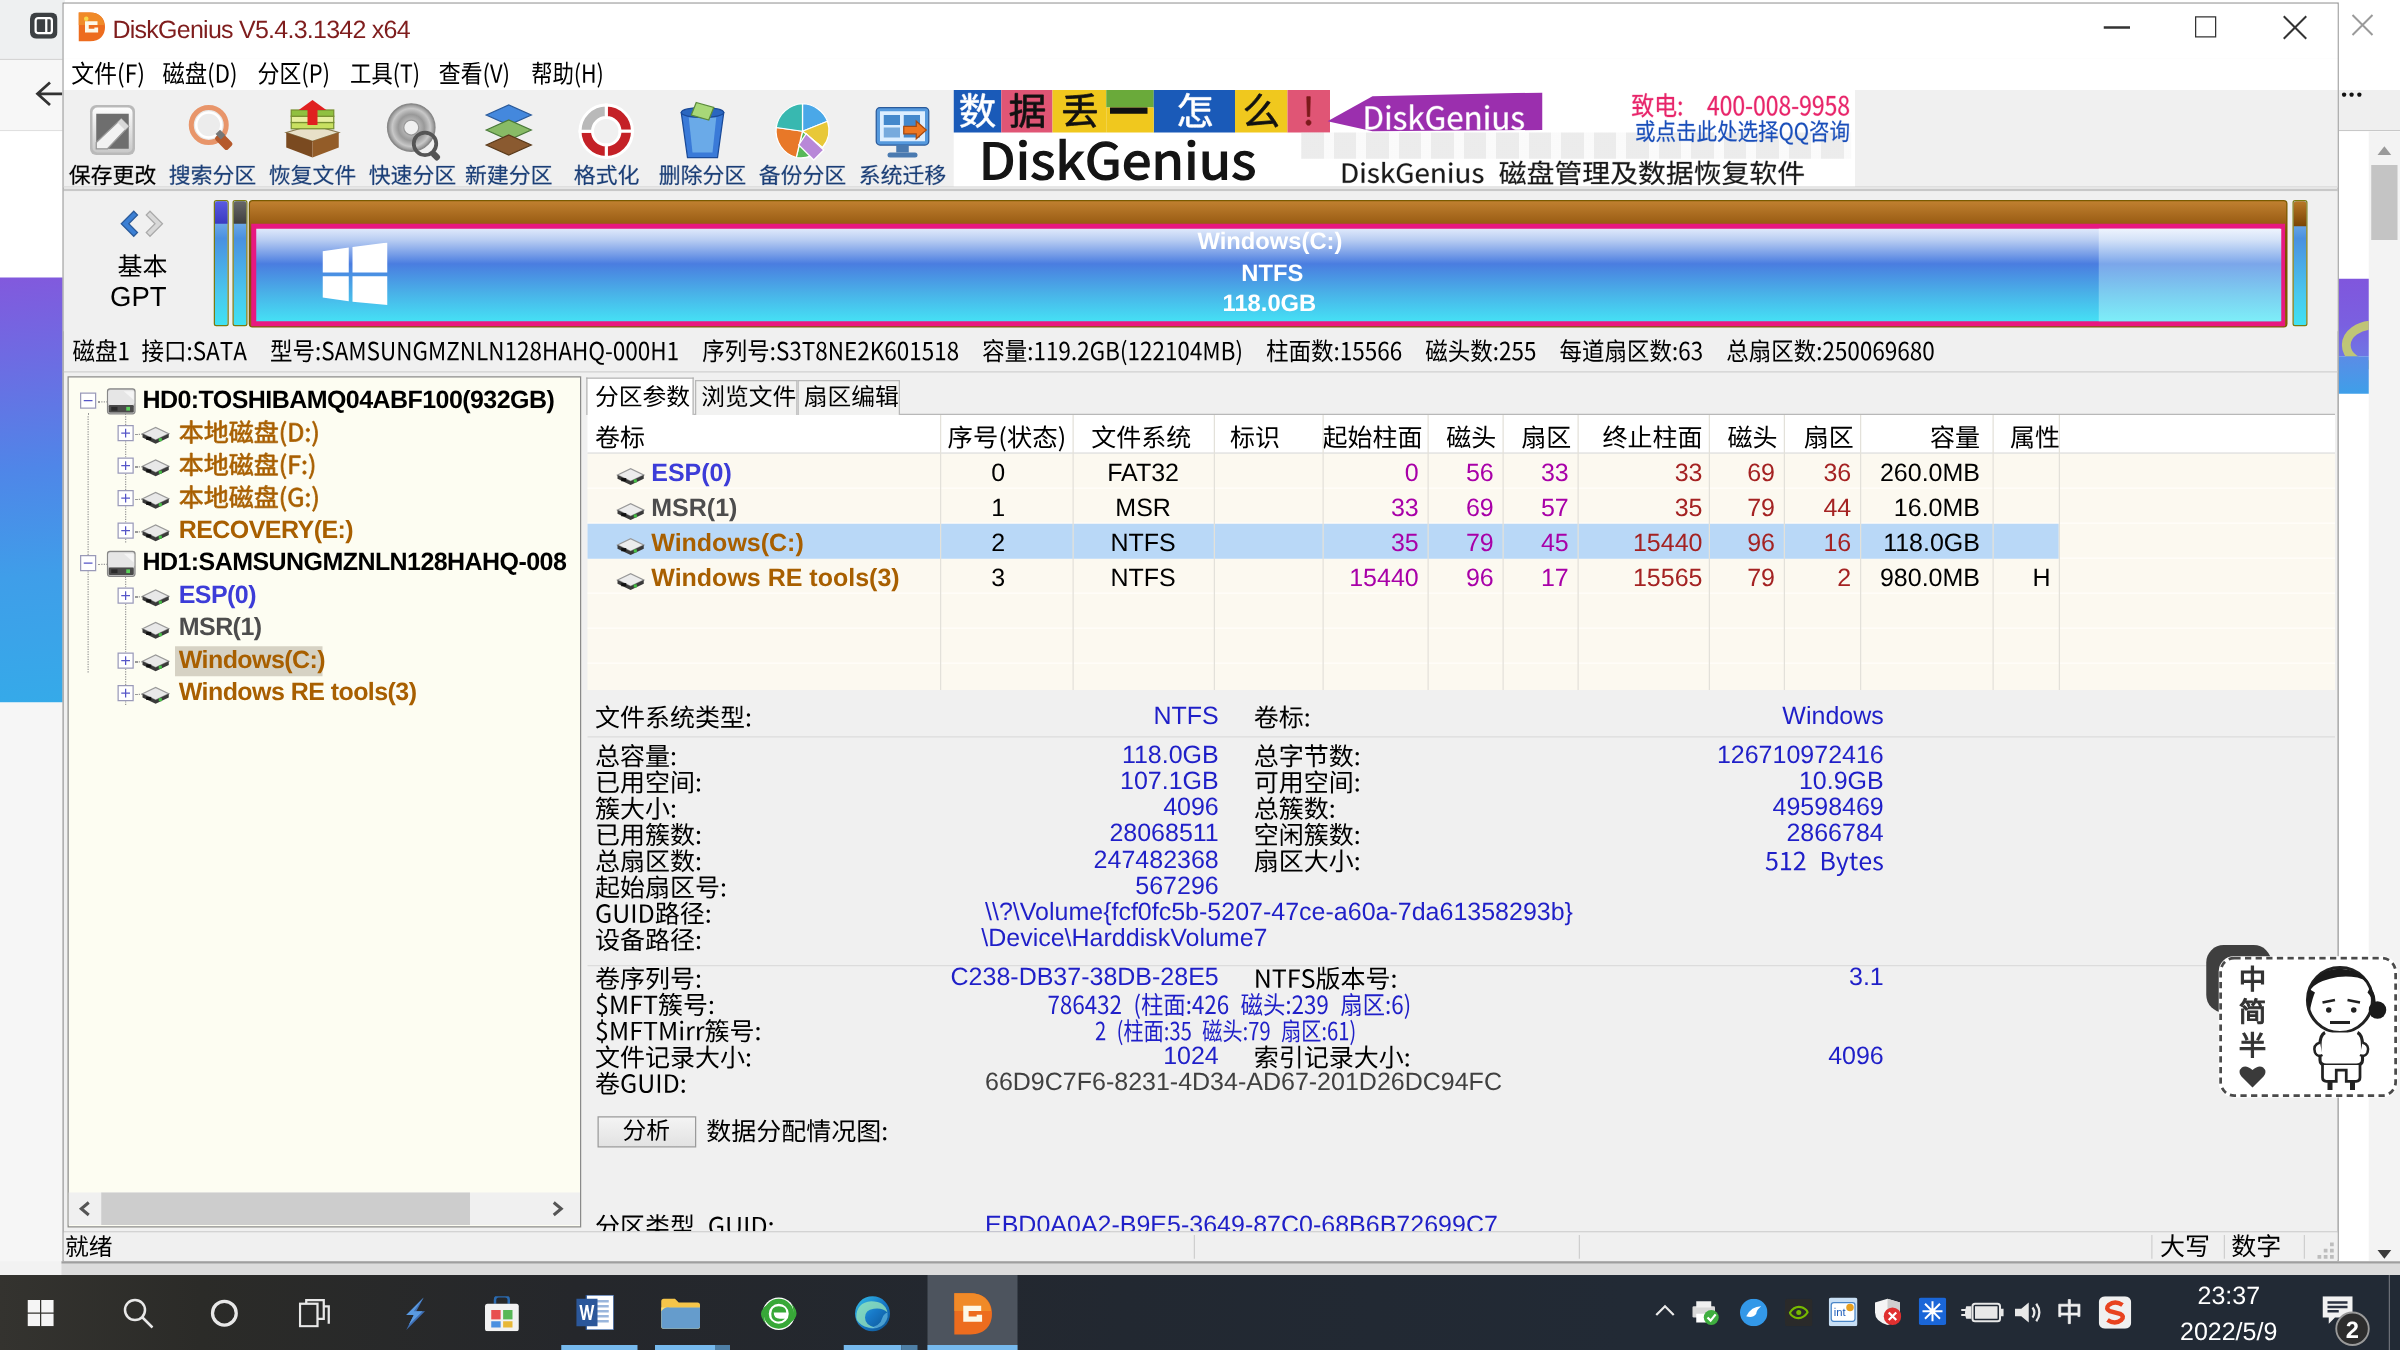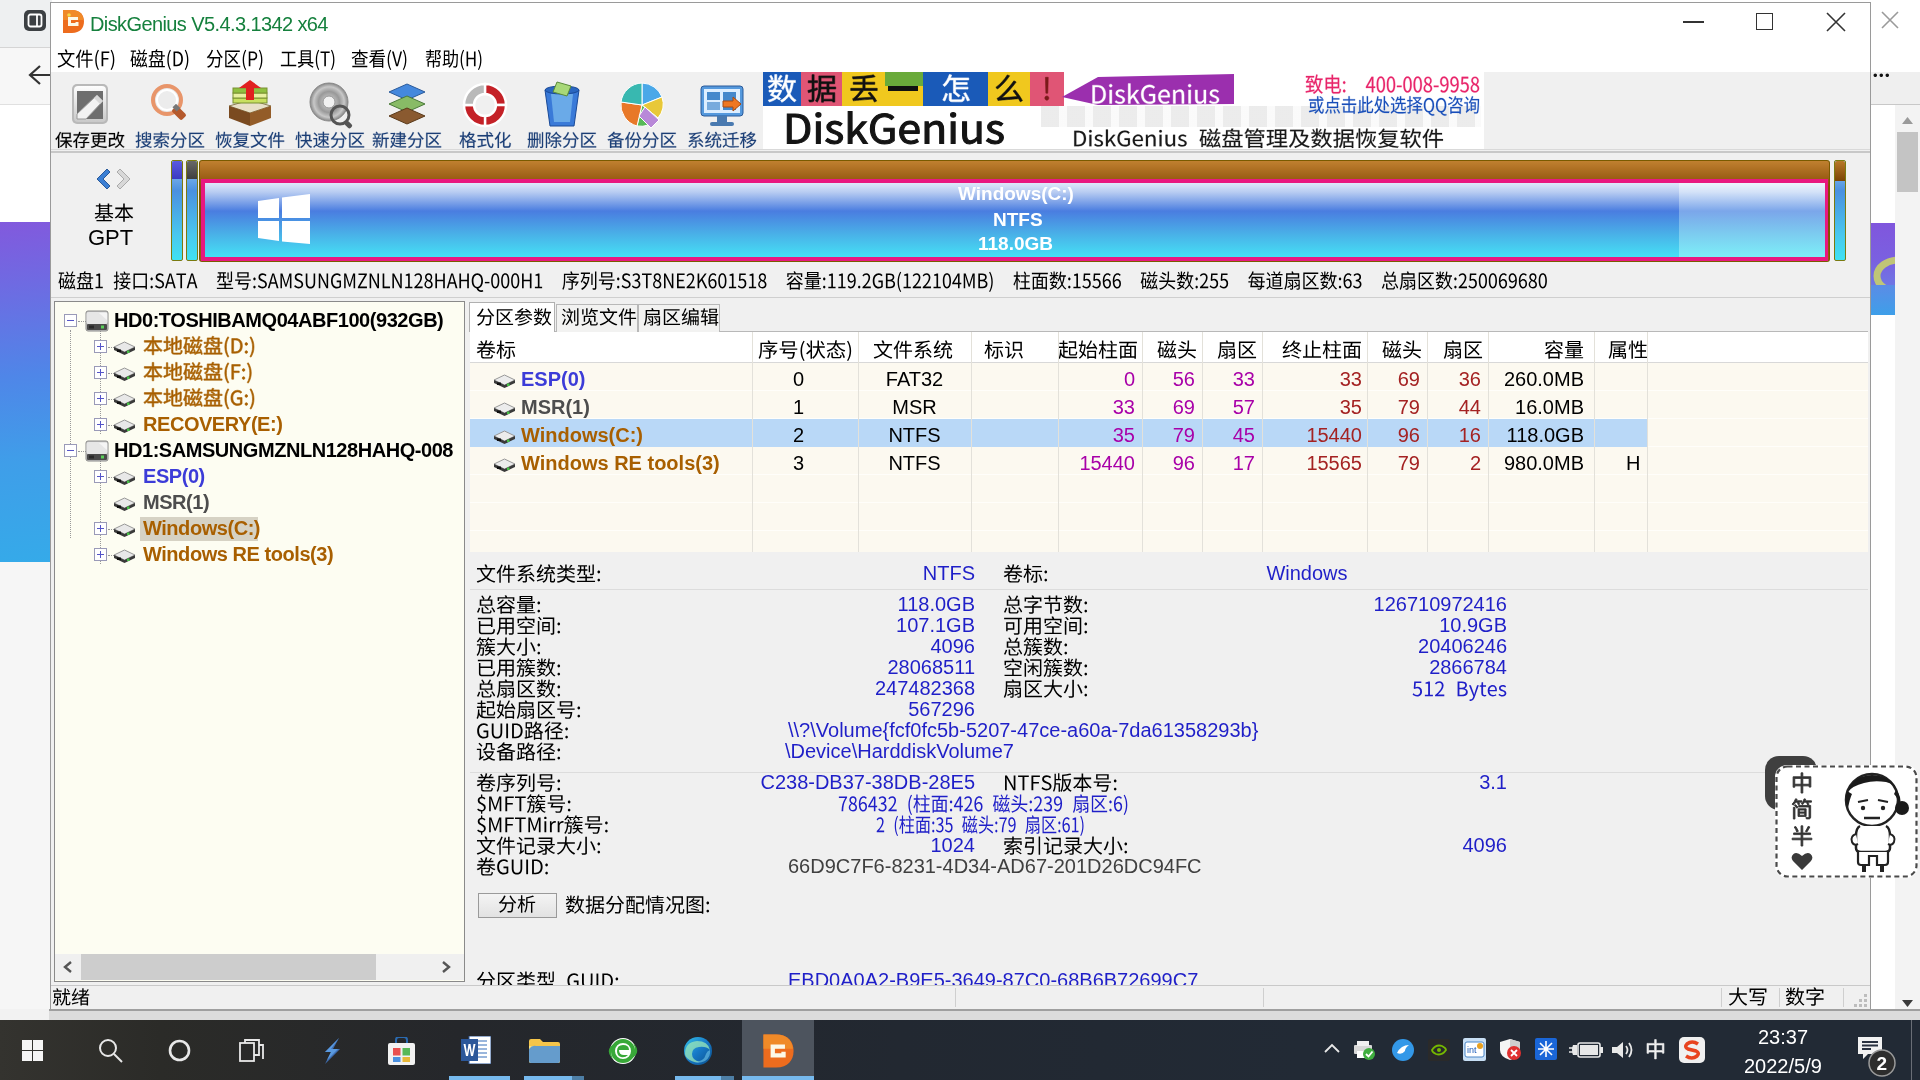--- a/index.html
+++ b/index.html
@@ -43,21 +43,21 @@
   </svg>
 <div style="left:1869px;top:285px;width:26px;height:30px;background:linear-gradient(180deg,#5b8ce6,#3e9fe9)"></div>
 <div style="left:50px;top:2px;width:1821px;height:1007px;background:#f0f0f0;border:1px solid #9a9a9a"></div>
 <div style="left:51px;top:3px;width:1819px;height:44px;background:#fff"></div>
 <svg style="left:62px;top:9px" width="23" height="25" viewBox="0 0 23 25">
 <path d="M1 1 L10 1 C18 1 22 6 22 12.5 C22 19 18 24 10 24 L1 24 Z" fill="#ED6C1E"></path>
 <path d="M1 1 L10 1 C17 1 21 5 21.5 11 L1 11 Z" fill="#F08A28"></path>
 <circle cx="7" cy="6" r="1.8" fill="#F7D84A"></circle>
 <path d="M6 8 L16 8 L16 11 L9 11 L9 14 L13.5 14 L13.5 13 L16.5 13 L16.5 17 L6 17 Z" fill="#FCF8E8"></path>
 </svg>
-<div class="lat" style="left:90px;top:14px;font-size:20px;letter-spacing:-0.6px;color:#15803d">DiskGenius V5.4.3.1342 x64</div>
+<div class="lat" style="left:90px;top:14px;font-size:20px;letter-spacing:-0.6px;color:#7f1d1d">DiskGenius V5.4.3.1342 x64</div>
 <div style="left:1683px;top:21px;width:21px;height:2px;background:#333"></div>
 <div style="left:1756px;top:13px;width:17px;height:17px;border:1.5px solid #333"></div>
 <svg style="left:1826px;top:12px" width="20" height="20" viewBox="0 0 20 20">
     <path d="M1 1 L19 19 M19 1 L1 19" stroke="#333" stroke-width="1.6"></path>
   </svg>
 <div style="left:51px;top:47px;width:1819px;height:25px;background:#fff"></div>
 <svg style="position:absolute;left:57.0px;top:45.3px;overflow:visible;" width="66.6" height="29.0">
     <g transform="translate(0,21.20) scale(0.01828,0.02000)" fill="#000">
       <use href="#g6587" x="0"></use>
       <use href="#g4ef6" x="1000"></use>
@@ -909,21 +909,21 @@
     </g>
   </svg>
 <div class="lat" style="left:575px;width:400px;text-align:right;top:563.0px;font-size:20px;color:#1f1fc8">NTFS</div>
 <svg style="position:absolute;left:1003.0px;top:559.8px;overflow:visible;" width="47.6" height="29.0">
     <g transform="translate(0,21.20) scale(0.02000)" fill="#000">
       <use href="#g5377" x="0"></use>
       <use href="#g6807" x="1000"></use>
       <use href="#g3a" x="2000"></use>
     </g>
   </svg>
-<div class="lat" style="left:1107px;width:400px;text-align:center;top:563.0px;font-size:20px;color:#1f1fc8">Windows</div>
+<div class="lat" style="left:1107px;width:400px;text-align:right;top:563.0px;font-size:20px;color:#1f1fc8">Windows</div>
 <svg style="position:absolute;left:476.0px;top:590.8px;overflow:visible;" width="67.6" height="29.0">
     <g transform="translate(0,21.20) scale(0.02000)" fill="#000">
       <use href="#g603b" x="0"></use>
       <use href="#g5bb9" x="1000"></use>
       <use href="#g91cf" x="2000"></use>
       <use href="#g3a" x="3000"></use>
     </g>
   </svg>
 <div class="lat" style="left:575px;width:400px;text-align:right;top:594.0px;font-size:20px;color:#1f1fc8">118.0GB</div>
 <svg style="position:absolute;left:1003.0px;top:590.8px;overflow:visible;" width="87.6" height="29.0">
@@ -966,21 +966,21 @@
   </svg>
 <div class="lat" style="left:575px;width:400px;text-align:right;top:636.0px;font-size:20px;color:#1f1fc8">4096</div>
 <svg style="position:absolute;left:1003.0px;top:632.8px;overflow:visible;" width="67.6" height="29.0">
     <g transform="translate(0,21.20) scale(0.02000)" fill="#000">
       <use href="#g603b" x="0"></use>
       <use href="#g7c07" x="1000"></use>
       <use href="#g6570" x="2000"></use>
       <use href="#g3a" x="3000"></use>
     </g>
   </svg>
-<div class="lat" style="left:1107px;width:400px;text-align:right;top:636.0px;font-size:20px;color:#1f1fc8">20406246</div>
+<div class="lat" style="left:1107px;width:400px;text-align:right;top:636.0px;font-size:20px;color:#1f1fc8">49598469</div>
 <svg style="position:absolute;left:476.0px;top:653.8px;overflow:visible;" width="87.6" height="29.0">
     <g transform="translate(0,21.20) scale(0.02000)" fill="#000">
       <use href="#g5df2" x="0"></use>
       <use href="#g7528" x="1000"></use>
       <use href="#g7c07" x="2000"></use>
       <use href="#g6570" x="3000"></use>
       <use href="#g3a" x="4000"></use>
     </g>
   </svg>
 <div class="lat" style="left:575px;width:400px;text-align:right;top:657.0px;font-size:20px;color:#1f1fc8">28068511</div>

